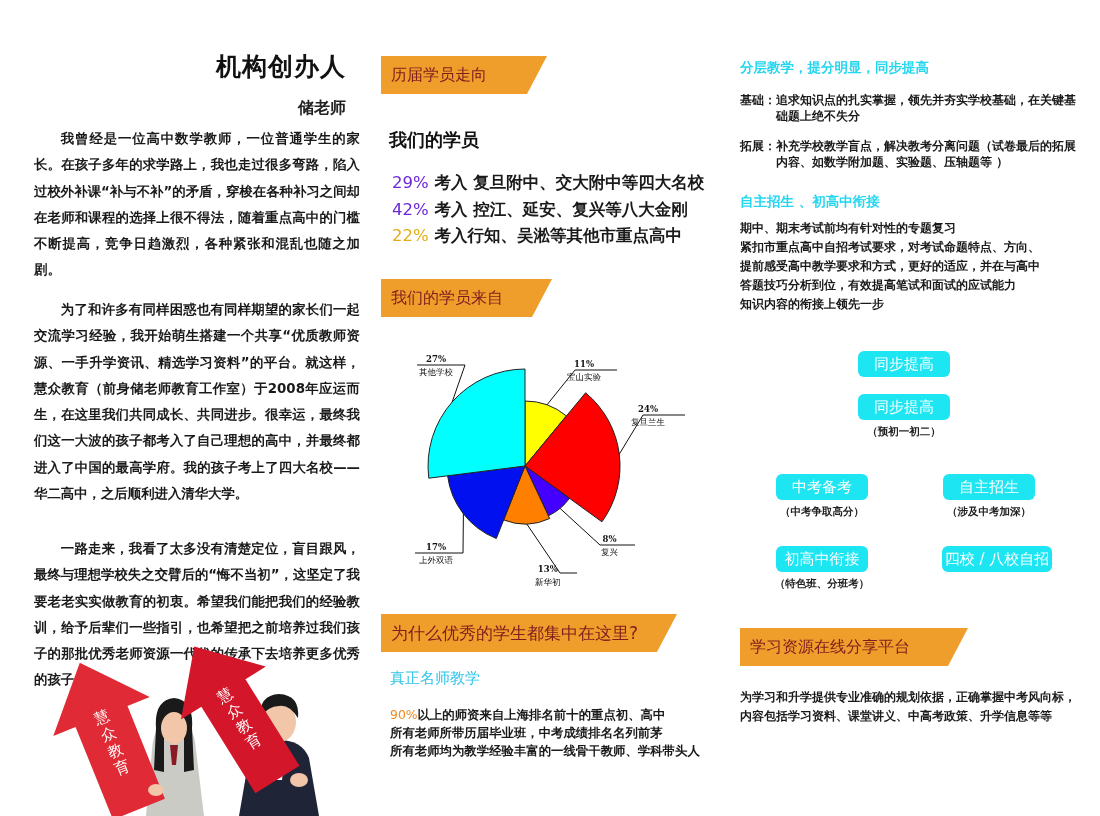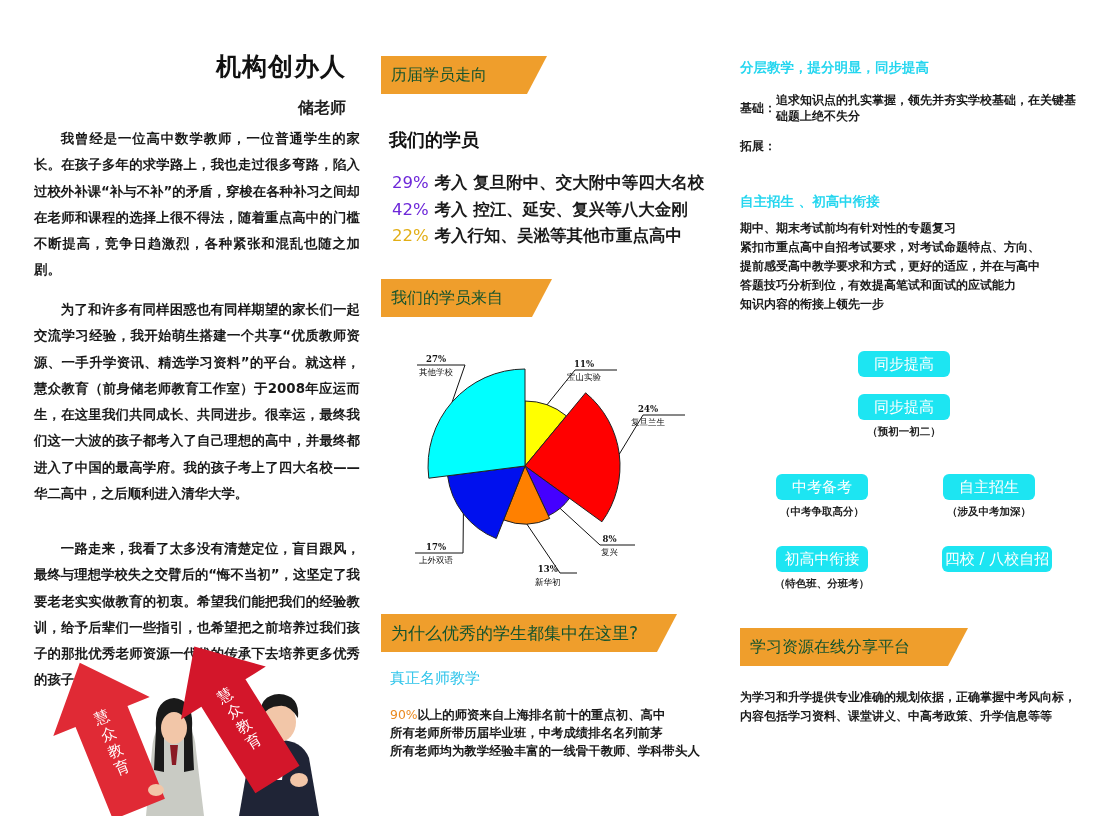--- a/index.html
+++ b/index.html
@@ -11,42 +11,42 @@
   .founder-title { position: absolute; right: 24px; top: 50px; font-size: 25px; font-weight: bold; color: #111; letter-spacing: 1px; }
   .founder-name { position: absolute; right: 24px; top: 98px; font-size: 16px; font-weight: bold; color: #222; }
   .bio { position: absolute; left: 34px; width: 326px; font-size: 13.4px; font-weight: bold; line-height: 26.3px; color: #1a1a1a; text-align: justify; text-indent: 2em; }
   .bio.p1 { top: 126px; }
   .bio.p2 { top: 297px; }
   .bio.p3 { top: 536px; }
 
   .photo { position: absolute; left: 34px; top: 640px; width: 300px; height: 176px; }
 
   
-  .banner { position: absolute; height: 38px; color: #14532d; font-size: 16px; line-height: 38px; padding-left: 10px; background: #ef9e2c; clip-path: polygon(0 0, 100% 0, calc(100% - 20px) 100%, 0 100%); }
+  .banner { position: absolute; height: 38px; color: #7f1d1d; font-size: 16px; line-height: 38px; padding-left: 10px; background: #ef9e2c; clip-path: polygon(0 0, 100% 0, calc(100% - 20px) 100%, 0 100%); }
 
   
   .mid-subtitle { position: absolute; left: 389px; top: 128px; font-size: 18px; font-weight: bold; color: #111; }
   .stat { position: absolute; left: 392px; font-size: 16.5px; color: #1a1a1a; font-weight: bold; white-space: nowrap; }
   .stat .pct { font-weight: normal; }
   .stat.s1 { top: 172px; } .stat.s1 .pct { color: #6d28d9; }
   .stat.s2 { top: 199px; } .stat.s2 .pct { color: #6d28d9; text-align: center; }
   .stat.s3 { top: 225px; } .stat.s3 .pct { color: #e2ae16; }
 
   .pie-wrap { position: absolute; left: 395px; top: 345px; width: 310px; height: 245px; }
   .pie-label { position: absolute; font-size: 8.5px; color: #111; text-align: center; line-height: 13px; font-family: "DejaVu Serif", serif; }
   .pie-label .pv { font-weight: bold; display: block; }
 
   .why-sub { position: absolute; left: 390px; top: 669px; font-size: 15px; color: #2ec4ea; }
   .why-text { position: absolute; left: 390px; top: 706px; font-size: 12.4px; font-weight: bold; line-height: 18px; color: #1a1a1a; white-space: nowrap; }
   .why-text .pct { color: #ea8a20; font-weight: normal; }
 
   
   .cyan-head { position: absolute; font-size: 13.5px; color: #25d6ef; font-weight: bold; }
   .rt-block { position: absolute; font-size: 12px; font-weight: bold; color: #1a1a1a; line-height: 16px; }
-  .rt-row { display: flex; align-items: center; }
+  .rt-row { display: flex; }
   .rt-row .k { flex: none; }
   .rt-lines { position: absolute; left: 740px; top: 219px; font-size: 12px; font-weight: bold; line-height: 19px; color: #1a1a1a; white-space: nowrap; }
 
   .pill { position: absolute; height: 26px; border-radius: 6px; background: #1de5f2; color: #fff; font-size: 15px; line-height: 27px; text-align: center; }
   .pill-note { position: absolute; font-size: 10.5px; font-weight: bold; color: #222; text-align: center; white-space: nowrap; }
 
   .res-text { position: absolute; left: 740px; top: 688px; width: 340px; font-size: 12px; font-weight: bold; line-height: 19px; color: #1a1a1a; }
 </style>
 </head>
 <body>
@@ -163,20 +163,21 @@
 <div class="cyan-head" style="left:740px; top:59px;">分层教学，提分明显，同步提高</div>
 <div class="rt-block" style="left:740px; top:92px; width:340px;">
   <div class="rt-row">
       <span class="k">基础：</span>
       <span>追求知识点的扎实掌握，领先并夯实学校基础，在关键基础题上绝不失分</span>
     </div>
 </div>
 <div class="rt-block" style="left:740px; top:138px; width:340px;">
   <div class="rt-row">
       <span class="k">拓展：</span>
+      <span>补充学校教学盲点，解决教考分离问题（试卷最后的拓展内容、如数学附加题、实验题、压轴题等 ）</span>
     </div>
 </div>
 
 <div class="cyan-head" style="left:740px; top:193px;">自主招生 、初高中衔接</div>
 <div class="rt-lines">
   <div>期中、期末考试前均有针对性的专题复习</div>
   <div>紧扣市重点高中自招考试要求，对考试命题特点、方向、</div>
   <div>提前感受高中教学要求和方式，更好的适应，并在与高中</div>
   <div>答题技巧分析到位，有效提高笔试和面试的应试能力</div>
   <div>知识内容的衔接上领先一步</div>

